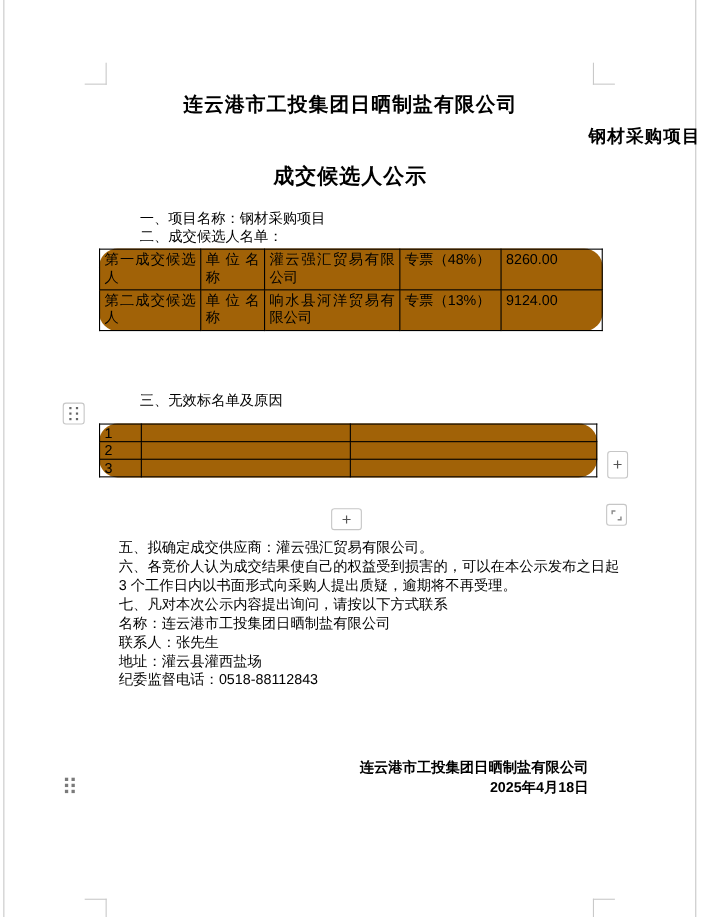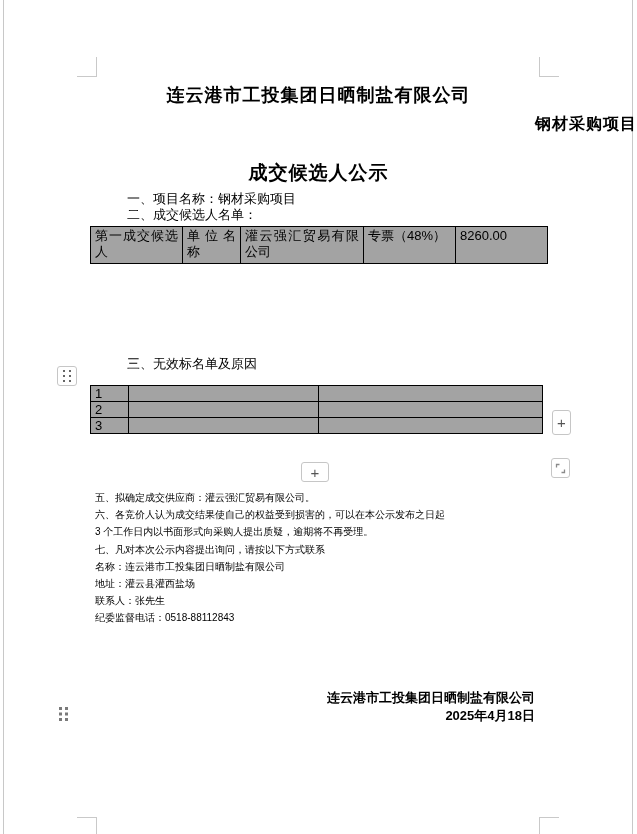--- a/index.html
+++ b/index.html
@@ -13,28 +13,28 @@
   .edge-right{left:632px;}
   .mark{position:absolute;width:19px;height:19px;border:0 solid #c9c9c9;}
   .mark-tl{left:77px;top:57px;border-right-width:1px;border-bottom-width:1px;}
   .mark-tr{left:539px;top:57px;border-left-width:1px;border-bottom-width:1px;}
   .mark-bl{left:77px;top:817px;height:17px;border-right-width:1px;border-top-width:1px;}
   .mark-br{left:539px;top:817px;height:17px;border-left-width:1px;border-top-width:1px;}
 
   .doc-title{position:absolute;left:0;right:0;text-align:center;font-weight:bold;letter-spacing:1px;}
   .t1{top:83px;font-size:18px;}
   .t2{top:114px;font-size:16px;text-align:right;}
-  .t3{top:160px;font-size:19px;}
+  .t3{top:147px;font-size:19px;}
 
   .line{position:absolute;left:95px;font-size:13px;line-height:15px;white-space:nowrap;margin-left:32px;}
   .s1{top:191px;}
   .s2{top:207px;}
   .s3{top:356px;}
 
-  table{border-collapse:collapse;table-layout:fixed;position:absolute;background:#a3a3a3;}
+  table{border-collapse:collapse;table-layout:fixed;position:absolute;background:#a16207;border-radius:17px;}
   td{border:1.5px solid #000;font-size:13px;line-height:16px;padding:1px 4px 0 4px;vertical-align:top;overflow:hidden;}
   .tbl-candidates{left:90px;top:226px;width:457px;}
   .tbl-candidates td{height:35px;}
   .tbl-invalid{left:90px;top:385px;width:452px;}
   .tbl-invalid .hrow td{height:16px;}
   .tbl-invalid .drow td{height:14px;line-height:14px;}
   .j{text-align:justify;}
 
   .ctrl{
     position:absolute;box-sizing:border-box;background:#fff;
@@ -47,21 +47,21 @@
   .btn-addrow{left:301px;top:462px;width:28px;height:20px;}
   .btn-resize{left:551px;top:458px;width:19px;height:20px;}
 
   .dots6{width:8px;height:12px;position:relative;}
   .dots6 i{position:absolute;left:0;top:0;width:2px;height:2px;background:#666;
     box-shadow:6px 0 0 #666,0 5px 0 #666,6px 5px 0 #666,0 10px 0 #666,6px 10px 0 #666;}
   .dots-float{position:absolute;left:59px;top:707px;width:9px;height:14px;}
   .dots-float i{position:absolute;left:0;top:0;width:2.5px;height:2.5px;background:#7a7a7a;
     box-shadow:6px 0 0 #7a7a7a,0 5.5px 0 #7a7a7a,6px 5.5px 0 #7a7a7a,0 11px 0 #7a7a7a,6px 11px 0 #7a7a7a;}
 
-  .paragraphs{position:absolute;left:95px;top:489px;font-size:10px;line-height:17.2px;}
+  .paragraphs{position:absolute;left:108px;top:489px;font-size:13px;line-height:17.2px;}
   .paragraphs div{white-space:nowrap;}
 
   .footer{position:absolute;left:90px;top:689px;width:445px;text-align:right;
     font-weight:bold;font-size:13px;line-height:17.5px;}
 </style>
 </head>
 <body>
 
 <div class="edge edge-left"></div>
 <div class="edge edge-right"></div>
@@ -85,20 +85,27 @@
       <col style="width:92px">
       <col style="width:92px">
     </colgroup>
   <tbody>
       <tr>
     <td class="j">第一成交候选人</td>
     <td class="j">单位名称</td>
     <td class="j">灌云强汇贸易有限公司</td>
     <td>专票（48%）</td>
     <td>8260.00</td>
+  </tr>
+  <tr>
+    <td class="j">第二成交候选人</td>
+    <td class="j">单位名称</td>
+    <td class="j">响水县河洋贸易有限公司</td>
+    <td>专票（13%）</td>
+    <td>9124.00</td>
   </tr>
 </tbody>
   </table>
 
 <div class="line s3">三、无效标名单及原因</div>
 
 <button class="ctrl btn-drag">
   <span class="dots6">
       <i></i>
     </span>
@@ -141,22 +148,22 @@
     <path d="M9.5 6.5 V9.5 H6.5" fill="none" stroke="#8a8a8a" stroke-width="1.3"></path>
   </svg>
 </button>
 
 <div class="paragraphs">
   <div>五、拟确定成交供应商：灌云强汇贸易有限公司。</div>
   <div>六、各竞价人认为成交结果使自己的权益受到损害的，可以在本公示发布之日起</div>
   <div>3 个工作日内以书面形式向采购人提出质疑，逾期将不再受理。</div>
   <div>七、凡对本次公示内容提出询问，请按以下方式联系</div>
   <div>名称：连云港市工投集团日晒制盐有限公司</div>
+  <div>联系人：张先生</div>
   <div>地址：灌云县灌西盐场</div>
-  <div>联系人：张先生</div>
   <div>纪委监督电话：0518-88112843</div>
 </div>
 
 <div class="footer">
   <div>连云港市工投集团日晒制盐有限公司</div>
   <div>2025年4月18日</div>
 </div>
 
 <span class="dots-float">
     <i></i>

